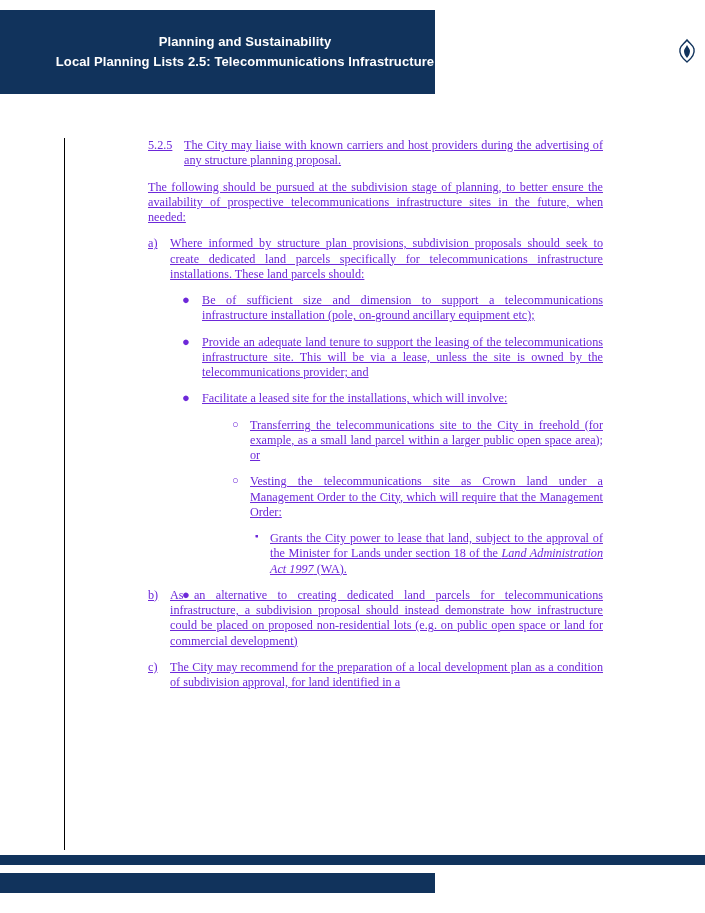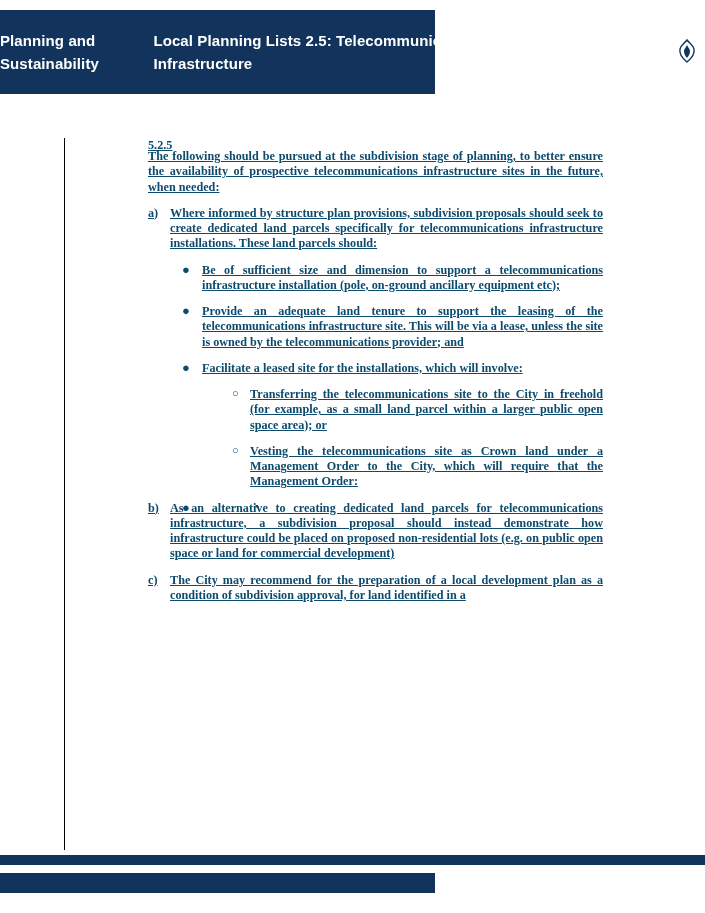--- a/index.html
+++ b/index.html
@@ -39,27 +39,27 @@
     height: 84px;
     background: #ffffff;
   }
   .header-title-block {
     position: absolute;
     left: 0;
     top: 0;
     width: 490px;
     height: 84px;
     display: flex;
-    flex-direction: row;
+    flex-direction: column;
     align-items: center;
     justify-content: center;
     color: #ffffff;
     font-family: "Liberation Sans", sans-serif;
     font-weight: bold;
-    font-size: 15px;
+    font-size: 13px;
     line-height: 1.55;
   }
   .header-line1 { letter-spacing: 0.1px; }
   .header-line2 { letter-spacing: 0.1px; }
 
   .header-logo {
     position: absolute;
     right: 6px;
     top: 28px;
     width: 24px;
@@ -85,25 +85,24 @@
     width: 1px;
     height: 712px;
     background: #000000;
   }
 
   .doc {
     position: absolute;
     left: 148px;
     top: 18px;
     width: 455px;
-    color: #0c4a6e;
+    color: #6d28d9;
     font-size: 12.2px;
     line-height: 1.25;
     text-align: justify;
-    font-weight: bold;
   }
 
   .p {
     margin: 0 0 11px 0;
     position: relative;
   }
   .u { text-decoration: underline; }
 
   
   .clause {
@@ -250,20 +249,21 @@
   </div>
 </div>
 
 <div class="content-area">
   <div class="change-bar"></div>
 
   <div class="doc">
 
     <div class="p clause">
       <span class="num">5.2.5</span>
+      <span class="u">The City may liaise with known carriers and host providers during the advertising of any structure planning proposal.</span>
     </div>
 
 
     <div class="body-text">The following should be pursued at the subdivision stage of planning, to better ensure the availability of prospective telecommunications infrastructure sites in the future, when needed:</div>
 
     <div class="alpha">
       <span class="lbl">a)</span>
       <span class="txt">Where informed by structure plan provisions, subdivision proposals should seek to create dedicated land parcels specifically for telecommunications infrastructure installations. These land parcels should:</span>
     </div>
 
@@ -291,20 +291,21 @@
       <span class="dot">○</span>
       <span class="txt">Vesting the telecommunications site as Crown land under a Management Order to the City, which will require that the Management Order:</span>
     </div>
 
     <div class="subsub">
       <span class="dot">▪</span>
     </div>
 
     <div class="subsub" style="margin-bottom:11px;">
       <span class="dot">▪</span>
+      <span class="txt"><span>Grants the City power to lease that land, subject to the approval of the Minister for Lands under section 18 of the </span><span class="ital">Land Administration Act 1997</span><span> (WA).</span></span>
     </div>
 
     <div class="bullet">
       <span class="dot">●</span>
     </div>
 
     <div class="alpha">
       <span class="lbl">b)</span>
       <span class="txt">As an alternative to creating dedicated land parcels for telecommunications infrastructure, a subdivision proposal should instead demonstrate how infrastructure could be placed on proposed non-residential lots (e.g. on public open space or land for commercial development)</span>
     </div>

